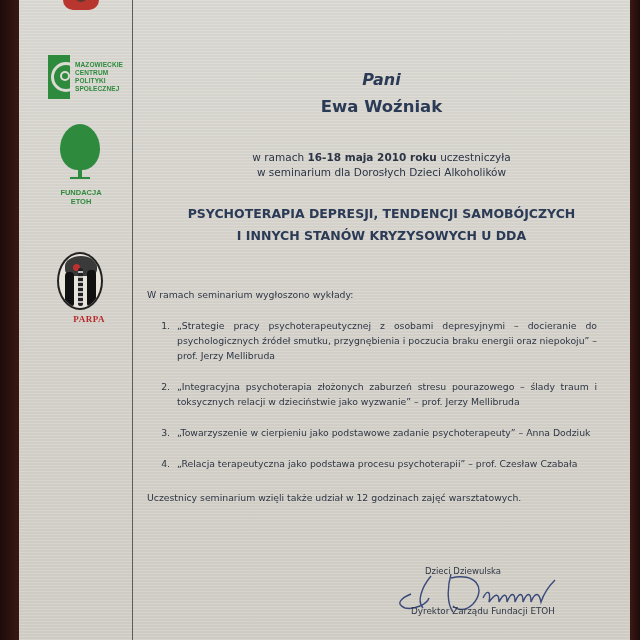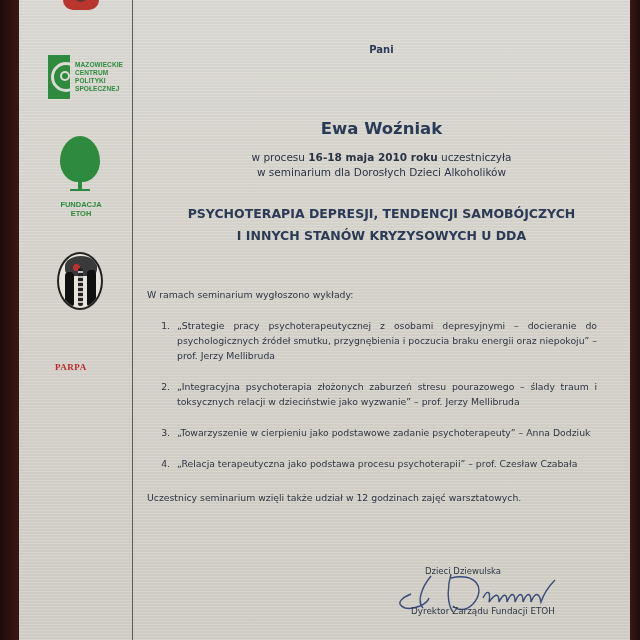--- a/index.html
+++ b/index.html
@@ -16,39 +16,39 @@
   .top-emblem { position:absolute; left:44px; top:-6px; width:36px; height:16px; background:#b8362e; border-radius:0 0 10px 10px; }
   .top-emblem::after { content:""; position:absolute; left:12px; top:0; width:12px; height:8px; background:#5a3a30; border-radius:0 0 6px 6px; }
 
   .mcps { position:absolute; left:29px; top:55px; width:90px; height:44px; }
   .mcps-logo { position:absolute; left:0; top:0; width:22px; height:44px; background:#2e8b3e; }
   .mcps-logo .ring { position:absolute; left:3px; top:7px; width:30px; height:30px; border-radius:50%; border:3px solid #dcdad4; box-sizing:border-box; }
   .mcps-logo .dot { position:absolute; left:12px; top:16px; width:10px; height:10px; border-radius:50%; background:#dcdad4; }
   .mcps-logo .dot2 { position:absolute; left:14px; top:18px; width:6px; height:6px; border-radius:50%; background:#2e8b3e; }
   .mcps-text { position:absolute; left:27px; top:6px; font-size:6.5px; line-height:8px; font-weight:bold; color:#2e8b3e; letter-spacing:0.1px; }
 
-  .etoh { position:absolute; left:37px; top:136px; width:50px; height:66px; text-align:center; }
+  .etoh { position:absolute; left:37px; top:124px; width:50px; height:66px; text-align:center; }
   .tree-crown { position:absolute; left:4px; top:0; width:40px; height:46px; background:#2e8b3e; border-radius:50% 50% 45% 45% / 55% 55% 45% 45%; }
   .tree-trunk { position:absolute; left:22px; top:40px; width:4px; height:14px; background:#2e8b3e; }
   .tree-base { position:absolute; left:14px; top:53px; width:20px; height:2px; background:#2e8b3e; }
   .etoh-text { position:absolute; left:-6px; top:64px; width:62px; font-size:7.5px; line-height:9px; font-weight:bold; color:#2e8b3e; }
 
   .parpa { position:absolute; left:36px; top:252px; width:50px; height:76px; }
   .parpa-oval { position:absolute; left:2px; top:0; width:46px; height:58px; border-radius:50%; background:#e8e4dc; border:2px solid #222; box-sizing:border-box; overflow:hidden; }
   .parpa-oval .tree { position:absolute; left:6px; top:2px; width:32px; height:20px; background:#3a3a3a; border-radius:50% 50% 30% 30%; }
   .parpa-oval .apple { position:absolute; left:14px; top:10px; width:7px; height:7px; background:#c03030; border-radius:50%; }
   .parpa-oval .fig1 { position:absolute; left:6px; top:18px; width:9px; height:34px; background:#111; border-radius:4px 4px 2px 2px; }
   .parpa-oval .fig2 { position:absolute; left:28px; top:16px; width:9px; height:36px; background:#111; border-radius:4px 4px 2px 2px; }
   .parpa-oval .snake { position:absolute; left:19px; top:14px; width:5px; height:38px; background:repeating-linear-gradient(180deg,#222 0 3px,#bbb 3px 5px); border-radius:2px; }
-  .parpa-text { position:absolute; left:0; top:62px; width:50px; text-align:left; font-family:"Liberation Serif", serif; font-size:9px; font-weight:bold; color:#b82a2a; letter-spacing:0.5px;margin-top:48px; }
+  .parpa-text { position:absolute; left:0; top:62px; width:50px; text-align:right; font-family:"Liberation Serif", serif; font-size:9px; font-weight:bold; color:#b82a2a; letter-spacing:0.5px; }
 
   .main { position:absolute; left:114px; top:0; width:497px; height:640px; color:#2b3444; font-family:"DejaVu Sans", sans-serif; }
   .c { position:absolute; left:0; width:497px; text-align:center; }
-  .pani { top:44px; font-weight:bold; font-size:10px; color:#2b3a55; }
-  .name { top:119px; font-weight:bold; font-size:16.5px; color:#2b3a55; }
+  .pani { top:70px; font-style:italic; font-weight:bold; font-size:16px; color:#2b3a55; }
+  .name { top:97px; font-weight:bold; font-size:16.5px; color:#2b3a55; }
   .dates { top:151px; font-size:10.5px; color:#2b3444; }
   .dates b { font-weight:bold; }
   .seminar { top:166px; font-size:10.5px; color:#2b3444; }
   .title { top:203px; font-weight:bold; font-size:12.5px; line-height:22px; color:#2b3a55; }
   .lectures { position:absolute; left:14px; top:287px; width:450px; font-size:9.3px; line-height:15px; color:#2e3644; }
   .lectures ol { margin:0; padding:0 0 0 26px; }
   .lectures li { padding-left:4px; text-align:justify;margin-top:16px; }
   .ws { position:absolute; left:14px; top:492px; width:470px; font-size:9.3px; color:#2e3644; }
   .sig-name { position:absolute; left:292px; top:566px; font-size:8.5px; color:#2e3644; }
   .sig-role { position:absolute; left:278px; top:606px; font-size:8.8px; color:#2e3644;text-align:right; }
@@ -98,21 +98,21 @@
       </div>
       <div class="parpa-text">PARPA</div>
     </div>
   </div>
 
   <div class="vline"></div>
 
   <div class="main">
     <div class="c pani">Pani</div>
     <div class="c name">Ewa Woźniak</div>
-    <div class="c dates"><span>w procesu </span><b>16-18 maja 2010 roku</b><span> uczestniczyła</span></div>
+    <div class="c dates"><span>w ramach </span><b>16-18 maja 2010 roku</b><span> uczestniczyła</span></div>
     <div class="c seminar">w seminarium dla Dorosłych Dzieci Alkoholików</div>
     <div class="c title">
       <div>PSYCHOTERAPIA DEPRESJI, TENDENCJI SAMOBÓJCZYCH</div>
       <div>I INNYCH STANÓW KRYZYSOWYCH U DDA</div>
     </div>
 
     <div class="lectures">
       <div>W ramach seminarium wygłoszono wykłady:</div>
       <ol>
         <li>„Strategie pracy psychoterapeutycznej z osobami depresyjnymi – docieranie do psychologicznych źródeł smutku, przygnębienia i poczucia braku energii oraz niepokoju” – prof. Jerzy Mellibruda</li>

